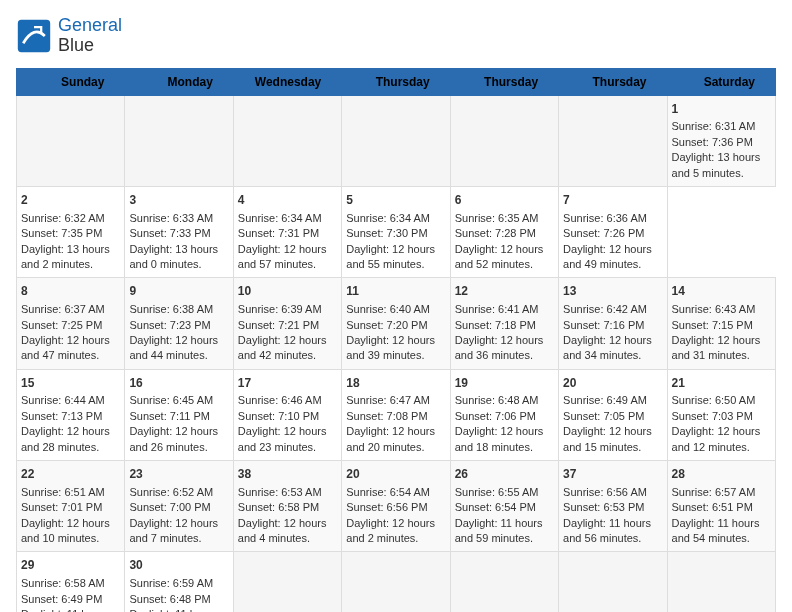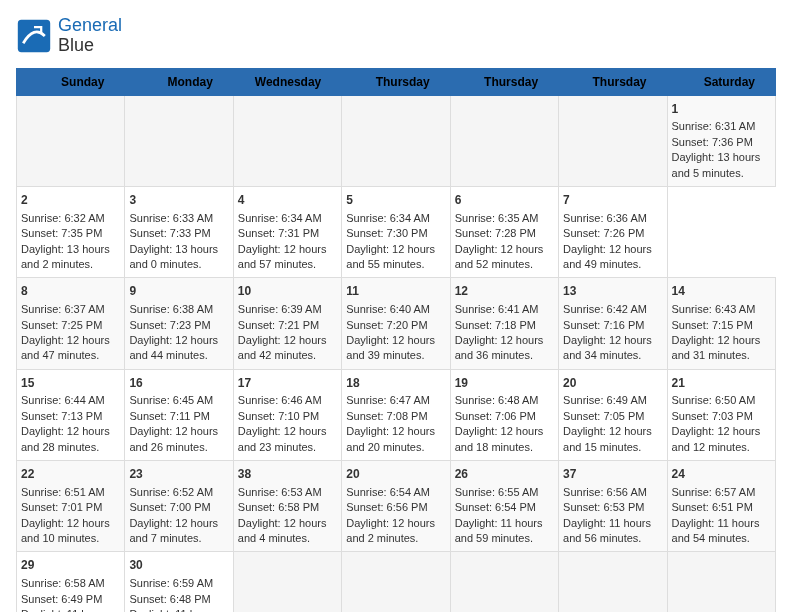--- a/index.html
+++ b/index.html
@@ -158,21 +158,21 @@
         <td><span class="day-num">20</span><span class="day-info">Sunrise: 6:49 AM<br>Sunset: 7:05 PM<br>Daylight: 12 hours and 15 minutes.</span></td>
         <td><span class="day-num">21</span><span class="day-info">Sunrise: 6:50 AM<br>Sunset: 7:03 PM<br>Daylight: 12 hours and 12 minutes.</span></td>
       </tr>
       <tr>
         <td><span class="day-num">22</span><span class="day-info">Sunrise: 6:51 AM<br>Sunset: 7:01 PM<br>Daylight: 12 hours and 10 minutes.</span></td>
         <td><span class="day-num">23</span><span class="day-info">Sunrise: 6:52 AM<br>Sunset: 7:00 PM<br>Daylight: 12 hours and 7 minutes.</span></td>
         <td><span class="day-num">38</span><span class="day-info">Sunrise: 6:53 AM<br>Sunset: 6:58 PM<br>Daylight: 12 hours and 4 minutes.</span></td>
         <td><span class="day-num">20</span><span class="day-info">Sunrise: 6:54 AM<br>Sunset: 6:56 PM<br>Daylight: 12 hours and 2 minutes.</span></td>
         <td><span class="day-num">26</span><span class="day-info">Sunrise: 6:55 AM<br>Sunset: 6:54 PM<br>Daylight: 11 hours and 59 minutes.</span></td>
         <td><span class="day-num">37</span><span class="day-info">Sunrise: 6:56 AM<br>Sunset: 6:53 PM<br>Daylight: 11 hours and 56 minutes.</span></td>
-        <td><span class="day-num">24</span><span class="day-info">Sunrise: 6:57 AM<br>Sunset: 6:51 PM<br>Daylight: 11 hours and 54 minutes.</span></td>
+        <td><span class="day-num">28</span><span class="day-info">Sunrise: 6:57 AM<br>Sunset: 6:51 PM<br>Daylight: 11 hours and 54 minutes.</span></td>
       </tr>
       <tr>
         <td><span class="day-num">29</span><span class="day-info">Sunrise: 6:58 AM<br>Sunset: 6:49 PM<br>Daylight: 11 hours and 51 minutes.</span></td>
         <td><span class="day-num">30</span><span class="day-info">Sunrise: 6:59 AM<br>Sunset: 6:48 PM<br>Daylight: 11 hours and 48 minutes.</span></td>
         <td class="empty-cell"></td>
         <td class="empty-cell"></td>
         <td class="empty-cell"></td>
         <td class="empty-cell"></td>
         <td class="empty-cell"></td>
       </tr>

